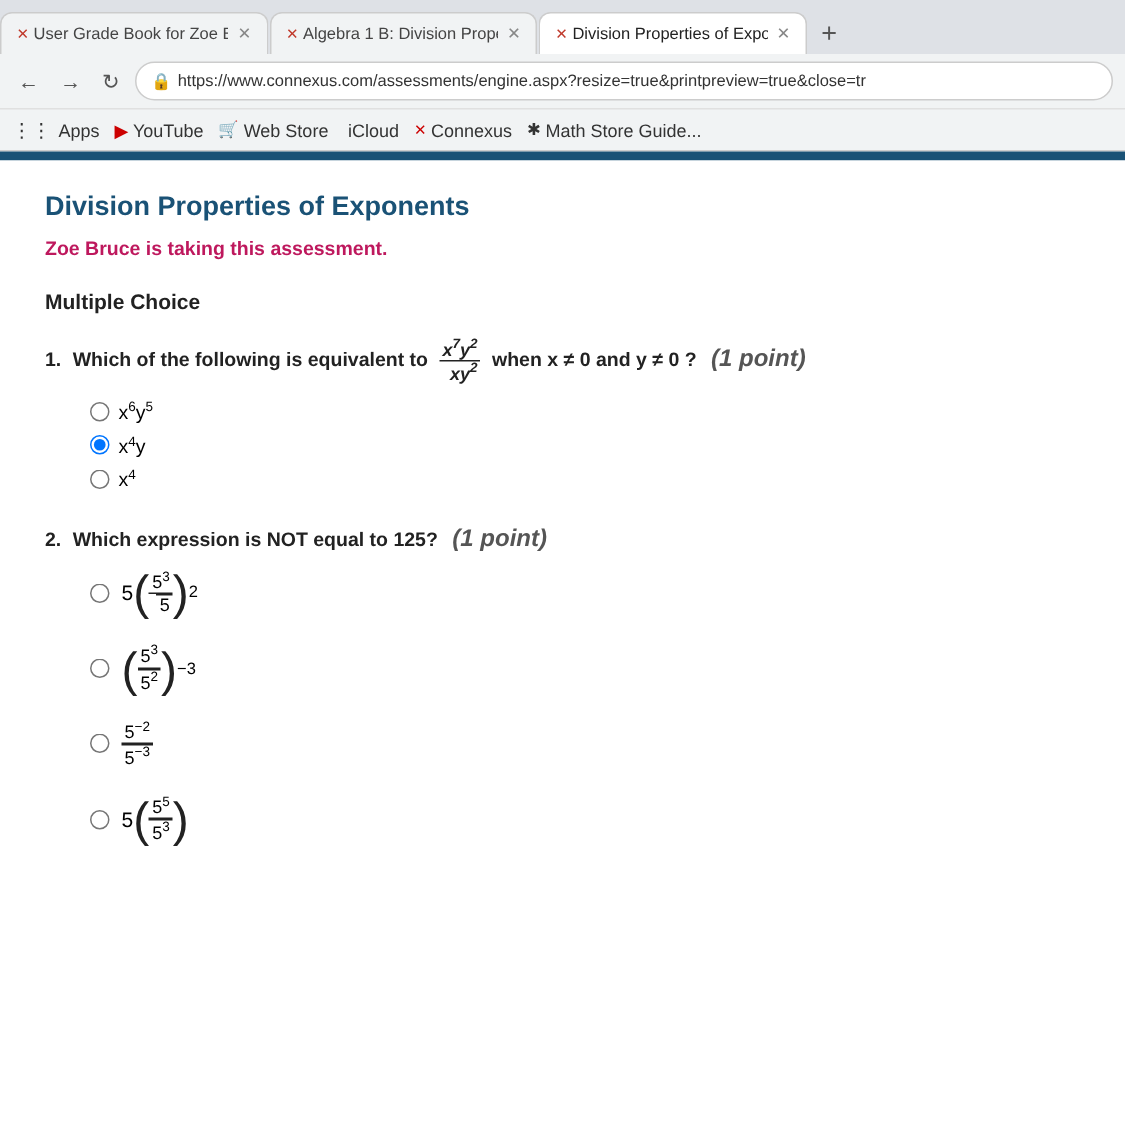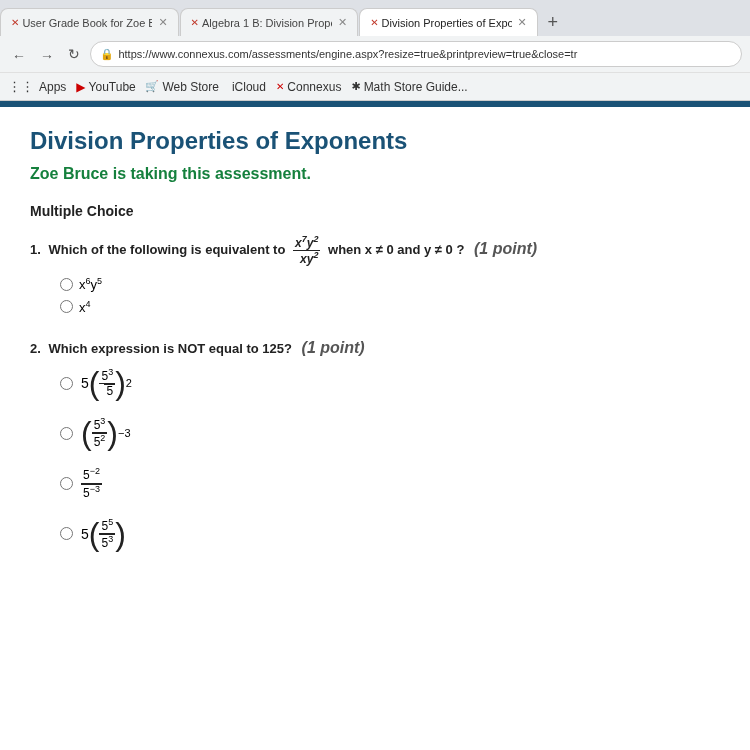--- a/index.html
+++ b/index.html
@@ -25,22 +25,22 @@
     
     .bookmarks-bar { display: flex; align-items: center; padding: 3px 8px; gap: 10px; background: #f1f3f4; border-top: 1px solid #e0e0e0; height: 28px; }
     .bookmark-item { display: flex; align-items: center; gap: 3px; font-size: 12px; color: #333; cursor: pointer; }
     .bm-apps { display: flex; align-items: center; }
 
     
     .blue-bar { height: 6px; background: #1a5276; }
 
     
     .page-content { padding: 20px 30px; background: #fff; height: calc(750px - 36px - 36px - 28px - 6px); overflow-y: auto; }
-    .page-title { font-size: 24px; font-weight: bold; color: #1a5276; margin-bottom: 10px; }
-    .student-name { font-size: 16px; font-weight: bold; color: #15803d; margin-bottom: 20px; }
+    .page-title { font-size: 18px; font-weight: bold; color: #1a5276; margin-bottom: 10px; }
+    .student-name { font-size: 13px; font-weight: bold; color: #be185d; margin-bottom: 20px; }
     .section-label { font-size: 14px; font-weight: bold; color: #222; margin-bottom: 16px; }
 
     .question { margin-bottom: 24px; }
     .question-num { font-size: 13px; color: #222; margin-bottom: 8px; font-weight: bold; }
     .point-label { font-style: italic; font-size: 16px; color: #555; margin-left: 6px; }
 
     .math-expr { font-style: italic; display: inline-block; vertical-align: middle; }
     .math-frac { display: inline-flex; flex-direction: column; align-items: flex-end; vertical-align: middle; line-height: 1.1; font-size: 12px; }
     .math-frac .numer { border-bottom: 1px solid #222; padding: 0 2px; }
     .math-frac .denom { padding: 0 2px; }
@@ -144,20 +144,24 @@
       </span>
       <span>when  x ≠ 0  and  y ≠ 0 ?</span>
       <span class="point-label">(1 point)</span>
     </div>
     <div class="choices">
       <div class="choice">
         <input type="radio" name="q1" style="">
         <span>x<sup>6</sup>y<sup>5</sup></span>
       </div>
       <div class="choice">
+        <input type="radio" name="q1" checked="" style="">
+        <span>x<sup>4</sup>y</span>
+      </div>
+      <div class="choice">
         <input type="radio" name="q1" style="">
         <span>x<sup>4</sup></span>
       </div>
     </div>
   </div>
 
   <div class="question">
     <div class="question-num">
       <span>2.</span>
       <span style="margin-left:4px;">Which expression is NOT equal to 125?</span>

